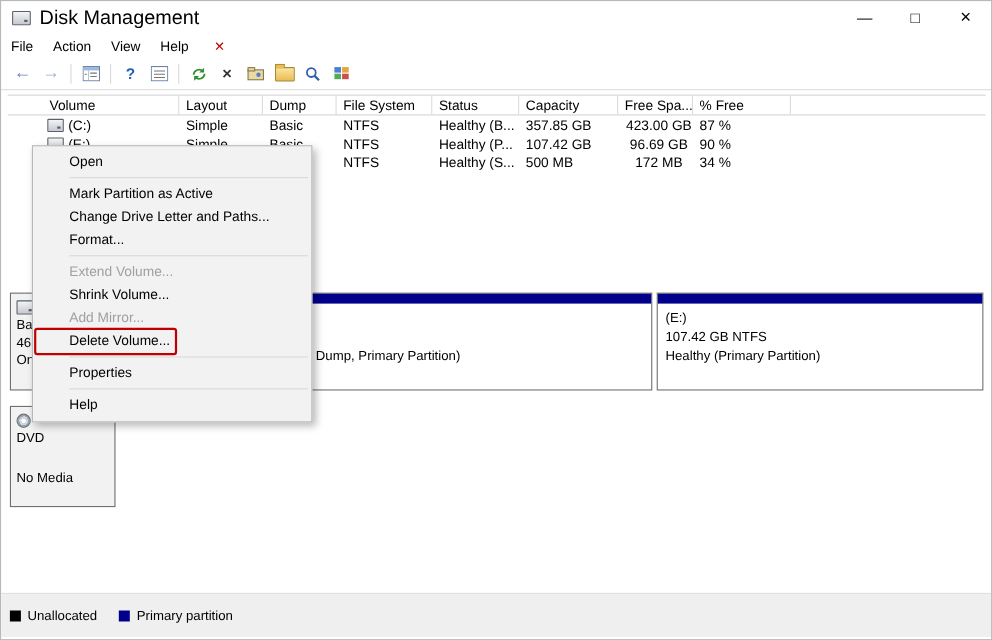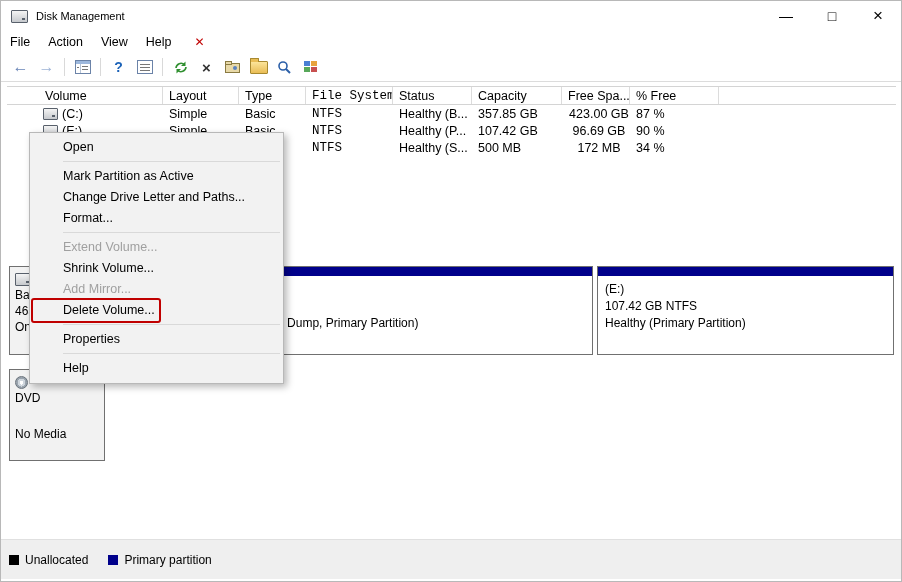--- a/index.html
+++ b/index.html
@@ -3,21 +3,21 @@
 <meta charset="utf-8">
 <style>
   html,body{margin:0;padding:0;background:#ffffff;}
   .window{
     position:relative;width:902px;height:582px;background:#fff;
     font-family:"Liberation Sans","DejaVu Sans",sans-serif;font-size:12.5px;color:#000;
     border:1px solid #b8b8b8;box-sizing:border-box;overflow:hidden;
   }
   
   .titlebar{position:absolute;left:0;top:0;width:100%;height:30px;display:flex;align-items:center;}
-  .title-text{margin-left:8px;font-size:11px;}
+  .title-text{margin-left:8px;font-size:18px;}
   .win-controls{position:absolute;right:0;top:0;height:30px;display:flex;}
   .win-btn{width:46px;height:30px;display:flex;align-items:center;justify-content:center;font-size:14px;}
   .win-btn.close{font-size:17px;}
   
   .drive-ic{display:inline-block;width:15px;height:11px;border:1px solid #58606b;
     background:linear-gradient(#f4f4f4,#c6c9cd);border-radius:1px;position:relative;flex:none;}
   .drive-ic::after{content:"";position:absolute;right:2px;bottom:2px;width:3px;height:2px;background:#58606b;}
   .drive-ic.sm{width:13px;height:10px;}
   .drive-ic.title{margin-left:10px;}
   .disc-ic{display:inline-block;width:13px;height:13px;border-radius:50%;box-sizing:border-box;flex:none;
@@ -37,21 +37,21 @@
   .xmark{color:#333;font-weight:bold;font-size:15px;line-height:1;}
   .folder-ic{display:inline-block;width:16px;height:11px;background:linear-gradient(#fce49a,#e9bd55);
     border:1px solid #a8892f;border-radius:1px;position:relative;}
   .folder-ic::before{content:"";position:absolute;left:-1px;top:-4px;width:7px;height:3px;
     background:#e9bd55;border:1px solid #a8892f;border-bottom:none;border-radius:1px 1px 0 0;}
   
   .list{position:absolute;left:6px;top:85px;width:889px;}
   .lh{display:flex;height:19px;border-top:1px solid #d4d4d4;border-bottom:1px solid #d4d4d4;box-sizing:border-box;}
   .lh-cell{box-sizing:border-box;border-right:1px solid #dcdcdc;padding:2px 0 0 6px;overflow:hidden;white-space:nowrap;}
   .lh-cell.cf{flex:1;border-right:none;}
-  .c0{width:124px;margin-left:32px;} .c1{width:76px;} .c2{width:67px;} .c3{width:87px;font-family:Liberation Mono, monospace;}
+  .c0{width:124px;margin-left:32px;} .c1{width:76px;} .c2{width:67px;} .c3{width:87px;}
   .c4{width:79px;} .c5{width:90px;} .c6{width:68px;text-align:center;} .c7{width:89px;}
   .lr{display:flex;height:17px;align-items:center;}
   .lr-cell{box-sizing:border-box;padding-left:6px;overflow:hidden;white-space:nowrap;}
   .volcell{display:flex;align-items:center;gap:4px;padding-left:4px;}
   
   .gbox{position:absolute;box-sizing:border-box;border:1px solid #707070;background:#fff;}
   .info{background:#f2f2f2;padding:5px 0 0 5px;}
   .info .l1{display:flex;align-items:center;gap:5px;height:14px;font-weight:bold;font-size:12px;}
   .info .ln{margin-top:2px;font-size:12px;}
   .info .media{margin-top:22px;}
@@ -165,21 +165,21 @@
           <rect x="1" y="7" width="6" height="5" fill="#58a85a"></rect>
           <rect x="8" y="7" width="6" height="5" fill="#c85050"></rect>
         </svg>
     </span>
   </div>
 
   <div class="list">
     <div class="lh">
       <div class="lh-cell c0">Volume</div>
       <div class="lh-cell c1">Layout</div>
-      <div class="lh-cell c2">Type</div>
+      <div class="lh-cell c2">Dump</div>
       <div class="lh-cell c3">File System</div>
       <div class="lh-cell c4">Status</div>
       <div class="lh-cell c5">Capacity</div>
       <div class="lh-cell c6">Free Spa...</div>
       <div class="lh-cell c7">% Free</div>
       <div class="lh-cell cf"></div>
     </div>
 
     <div class="lr">
       <div class="lr-cell c0 volcell">

